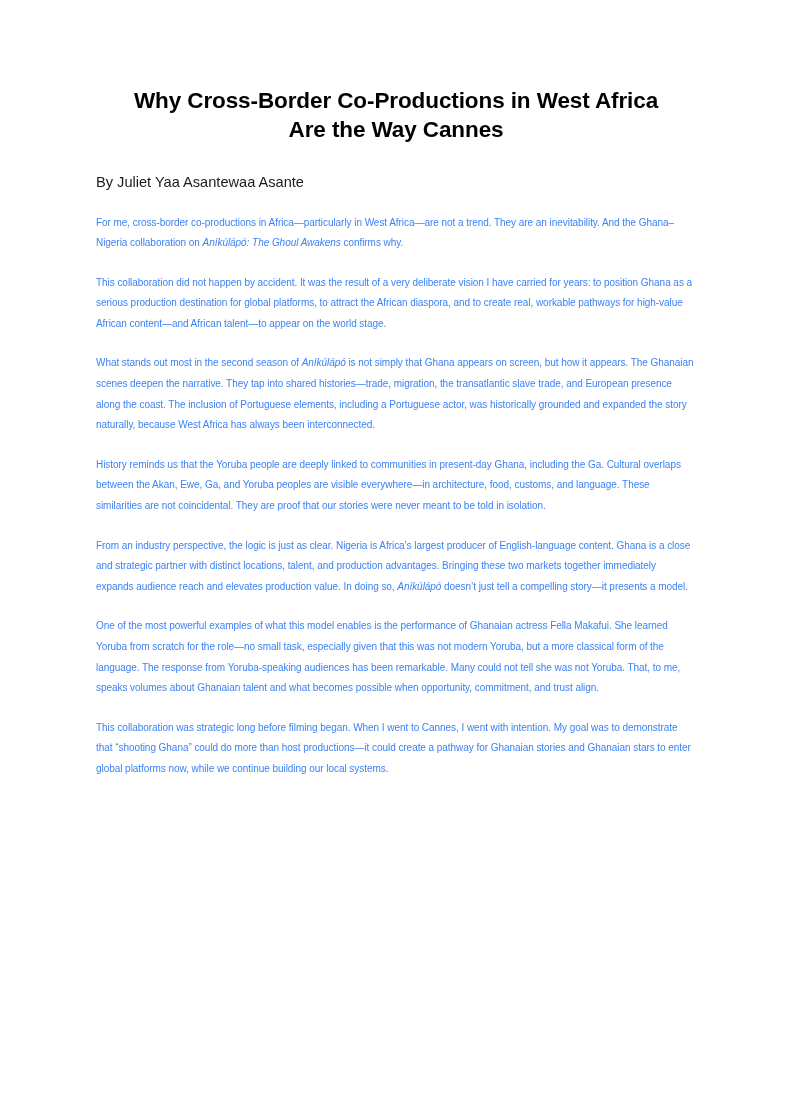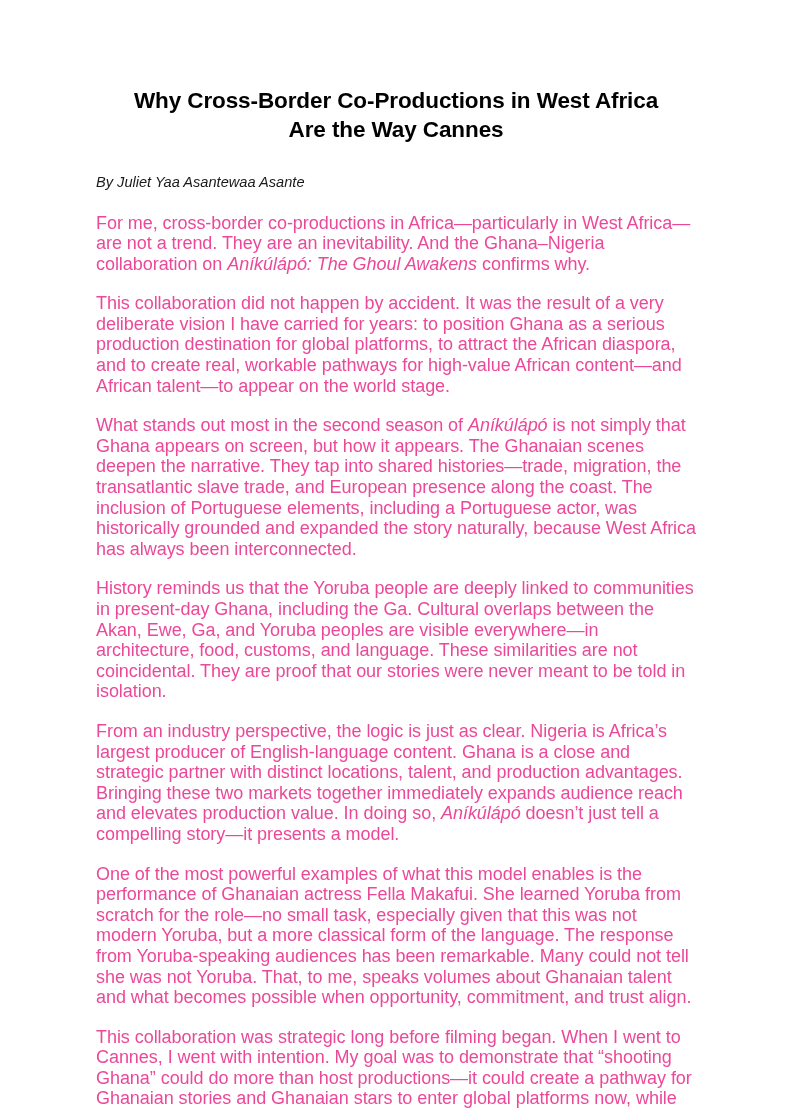--- a/index.html
+++ b/index.html
@@ -29,27 +29,26 @@
       font-size: 22.5px;
       line-height: 29px;
       color: #000000;
       letter-spacing: -0.1px;
     }
     .byline {
       margin: 28px 0 0 0;
       font-size: 14.6px;
       line-height: 20.5px;
       color: #1a1a1a;
-      font-style: italic;
     }
     p.para {
       margin: 19px 0 0 0;
-      font-size: 18px;
+      font-size: 10px;
       line-height: 20.6px;
-      color: #ec4899;
+      color: #3b82f6;
       letter-spacing: -0.05px;
     }
     .byline + p.para { margin-top: 20px; }
     em { font-style: italic; }
   </style>
 </head>
 <body>
 
 <div class="page">
   <h1>

